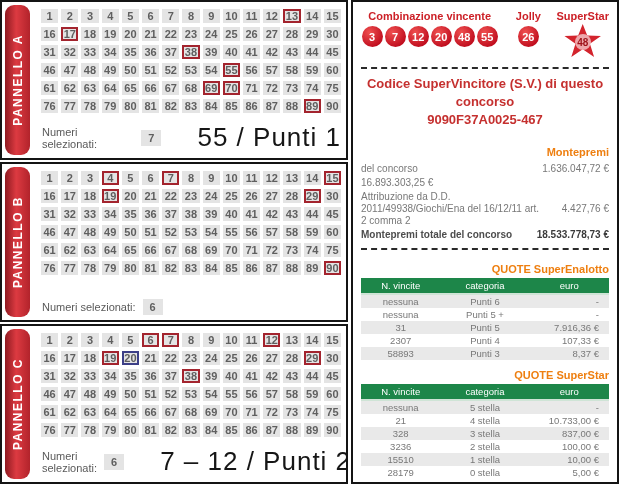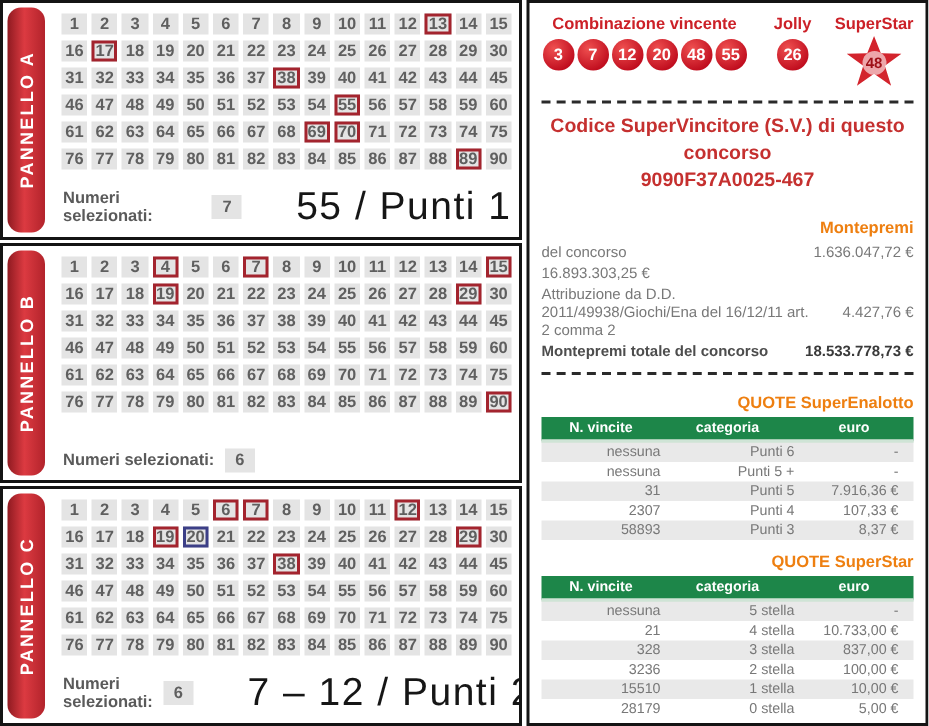--- a/index.html
+++ b/index.html
@@ -13,21 +13,21 @@
     display:flex;align-items:center;justify-content:center;flex:none;}
   .ribbon span{writing-mode:vertical-rl;transform:rotate(180deg);color:#fff;font-weight:bold;
     font-size:12px;letter-spacing:1.5px;white-space:nowrap;}
   .panel-body{flex:1;display:flex;flex-direction:column;padding:7px 5px 3px 9px;min-width:0;}
   .grid{display:grid;grid-template-columns:repeat(15,1fr);gap:4px 3px;}
   .cell{height:14px;background:#e4e4e4;color:#5f5f5f;font-size:11px;font-weight:bold;
     display:flex;align-items:center;justify-content:center;border:2px solid transparent;}
   .cell.sel-red{border-color:#a3242e;}
   .cell.sel-blue{border-color:#3c3f87;}
   .panel-footer{display:flex;align-items:center;margin-top:auto;padding:2px 0 2px 1px;}
-  .count-label{font-size:11px;font-weight:bold;color:#5a5a5a;}
+  .count-label{font-size:11px;font-weight:normal;color:#5a5a5a;}
   .count-value{background:#e4e4e4;color:#5f5f5f;font-weight:bold;font-size:11px;padding:2px 7px;margin-left:7px;}
   .annotation{font-size:26px;color:#161616;margin-left:36px;white-space:nowrap;letter-spacing:1px;}
   
   .right{flex:1;border:2px solid #141414;background:#fff;padding:4px 8px 3px;display:flex;flex-direction:column;overflow:hidden;}
   .r-title{text-align:center;font-size:11px;font-weight:bold;color:#1c1c1c;margin-top:1px;}
   .draw-row{display:flex;margin-top:4px;align-items:flex-start;}
   .combo-sec{width:142px;text-align:center;}
   .jolly-sec{width:58px;text-align:center;margin-left:2px;}
   .star-sec{flex:1;text-align:center;}
   .draw-label{font-size:11px;font-weight:bold;color:#cc2027;}
@@ -42,24 +42,24 @@
     border-radius:50%;width:16px;height:16px;display:flex;align-items:center;justify-content:center;}
   .dashed{border-top:2px dashed #2a2a2a;margin:7px 0 4px;}
   .codice{color:#c5302f;font-weight:bold;font-size:13px;text-align:center;line-height:1.4;margin-top:2px;}
   .section-heading{color:#ee7f10;font-weight:bold;font-size:11px;margin:9px 0 3px;text-align:right;}
   .mp-row{display:flex;justify-content:space-between;font-size:10px;color:#787878;margin-top:2px;line-height:1.2;}
   .mp-row .lbl{max-width:185px;}
   .mp-row .val{white-space:nowrap;align-self:center;}
   .mp-total{font-weight:bold;color:#4d4d4d;}
   .mp-total .val{color:#3a3a3a;}
   table{width:100%;border-collapse:collapse;margin-top:1px;}
-  th{background:#1d8649;color:#fff;font-size:9.5px;font-weight:bold;padding:2px 0;text-align:center;
+  th{background:#1d8649;color:#fff;font-size:9.5px;font-weight:normal;padding:2px 0;text-align:center;
     border-bottom:2px solid #cfe4d6;}
   th:nth-child(1){width:32%;} th:nth-child(2){width:36%;} th:nth-child(3){width:32%;}
-  td{font-size:9.5px;color:#787878;text-align:right;padding:1px 0;}
+  td{font-size:9.5px;color:#787878;text-align:center;padding:1px 0;}
   td:last-child{text-align:right;padding-right:10px;}
   tbody tr:nth-child(odd){background:#e9e9e9;}
 </style>
 </head>
 <body>
 
 <div class="app">
 
   <div class="left">
   <div class="panel">

